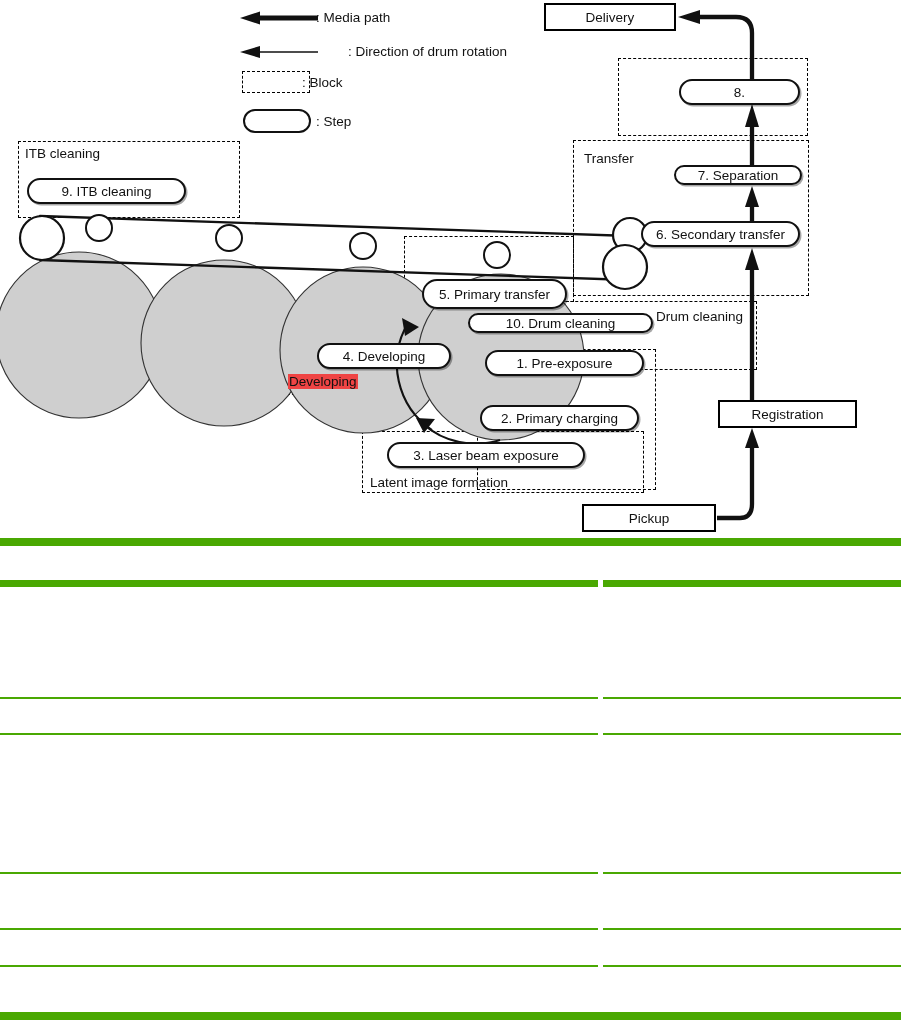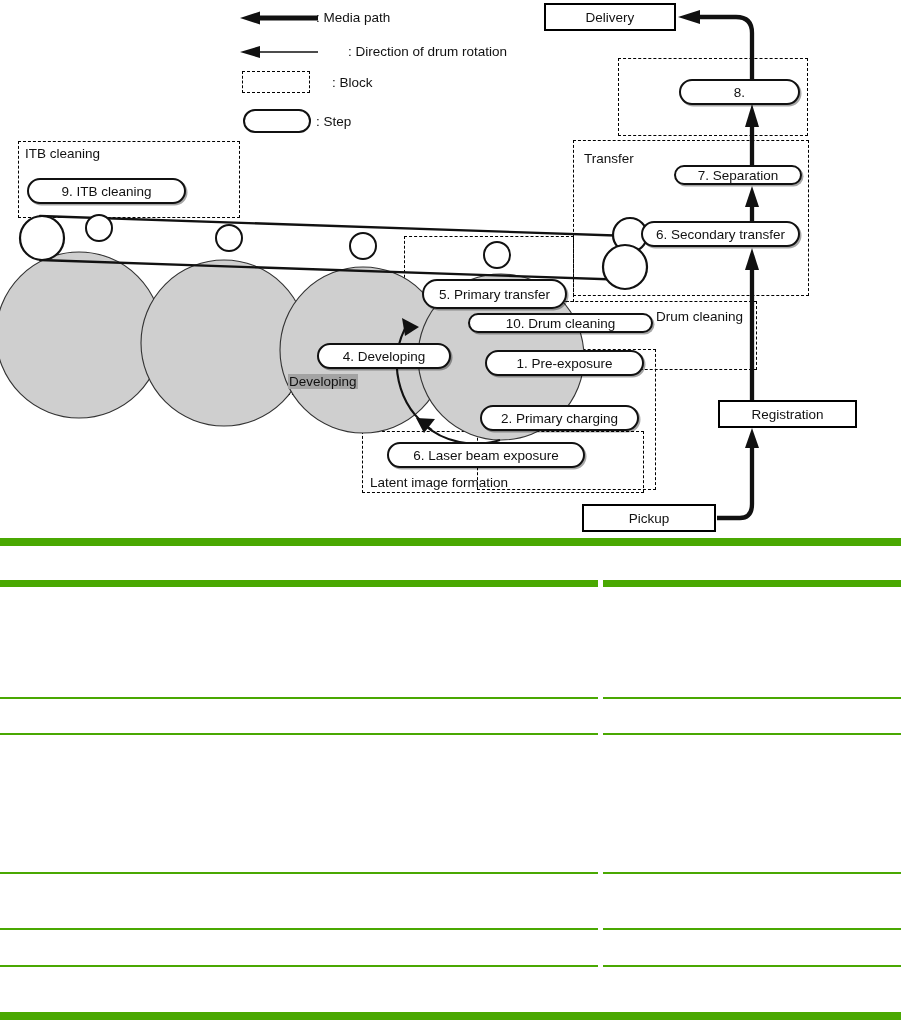--- a/index.html
+++ b/index.html
@@ -7,21 +7,21 @@
   #page{position:relative;width:901px;height:1027px;overflow:hidden;background:#fff;padding-left:32px;}
 
   
   .abs{position:absolute;box-sizing:border-box;}
 
   
   .legend-label{font-size:13.5px;color:#111;white-space:nowrap;line-height:1;}
 
   
   .block{border:1.3px dashed #000;background:transparent;}
-  .block-label{font-size:13.5px;color:#111;white-space:nowrap;background:#a3a3a3;padding:0 1px;}
+  .block-label{font-size:13.5px;color:#111;white-space:nowrap;background:#ef4444;padding:0 1px;}
   .block-label.ontop{background:transparent;}
 
   
   .hardbox{border:2.4px solid #000;background:#fff;display:flex;align-items:center;
            justify-content:center;font-size:13.5px;color:#111;white-space:nowrap;}
 
   
   .pill{border:2px solid #111;background:#fff;border-radius:999px;display:flex;
         align-items:center;justify-content:center;font-size:13.5px;color:#111;
         white-space:nowrap;box-shadow:1.5px 1.5px 0 rgba(0,0,0,.35);}
@@ -43,21 +43,21 @@
       </svg>
       <div class="abs legend-label" style="left:78px;top:7px;">: Media path</div>
 
       <svg class="abs" style="left:0px;top:38px;" width="82" height="20" viewBox="0 0 82 20">
         <path d="M18 10 L80 10" stroke="#111" stroke-width="1.6" fill="none"></path>
         <path d="M2 10 L22 4 L22 16 Z" fill="#111"></path>
       </svg>
       <div class="abs legend-label" style="left:78px;top:41px;margin-left:32px;">: Direction of drum rotation</div>
 
       <div class="abs block" style="left:4px;top:67px;width:68px;height:22px;"></div>
-      <div class="abs legend-label" style="left:94px;top:72px;">: Block</div>
+      <div class="abs legend-label" style="left:64px;top:72px;">: Block</div>
 
       <div class="abs" style="left:5px;top:105px;width:68px;height:24px;border:2px solid #111;border-radius:999px;background:#fff;"></div>
       <div class="abs legend-label" style="left:78px;top:111px;">: Step</div>
     </div>
 
     <div class="abs block" style="left:18px;top:141px;width:222px;height:77px;"></div>
     <div class="abs block-label ontop" style="left:24px;top:146px;">ITB cleaning</div>
 
     <div class="abs block" style="left:618px;top:58px;width:190px;height:78px;"></div>
     <div class="abs block-label ontop" style="left:624px;top:62px;"></div>
@@ -132,21 +132,21 @@
     <div class="abs pill" style="left:422px;top:279px;width:145px;height:30px;">5. Primary transfer</div>
 
     <div class="abs pill" style="left:468px;top:313px;width:185px;height:20px;">10. Drum cleaning</div>
 
     <div class="abs pill" style="left:317px;top:343px;width:134px;height:26px;">4. Developing</div>
 
     <div class="abs pill" style="left:485px;top:350px;width:159px;height:26px;">1. Pre-exposure</div>
 
     <div class="abs pill" style="left:480px;top:405px;width:159px;height:26px;">2. Primary charging</div>
 
-    <div class="abs pill" style="left:387px;top:442px;width:198px;height:26px;">6. Laser beam exposure</div>
+    <div class="abs pill" style="left:387px;top:442px;width:198px;height:26px;">3. Laser beam exposure</div>
 
     <div class="abs block-label" style="left:288px;top:374px;">Developing</div>
 
     <div class="abs block-label ontop" style="left:369px;top:475px;">Latent image formation</div>
   </div>
 
   <div class="abs" style="left:0;top:535px;width:901px;height:492px;">
 
     <div class="abs" style="left:0;top:3px;width:901px;height:8px;background:#4aa802;"></div>
 

